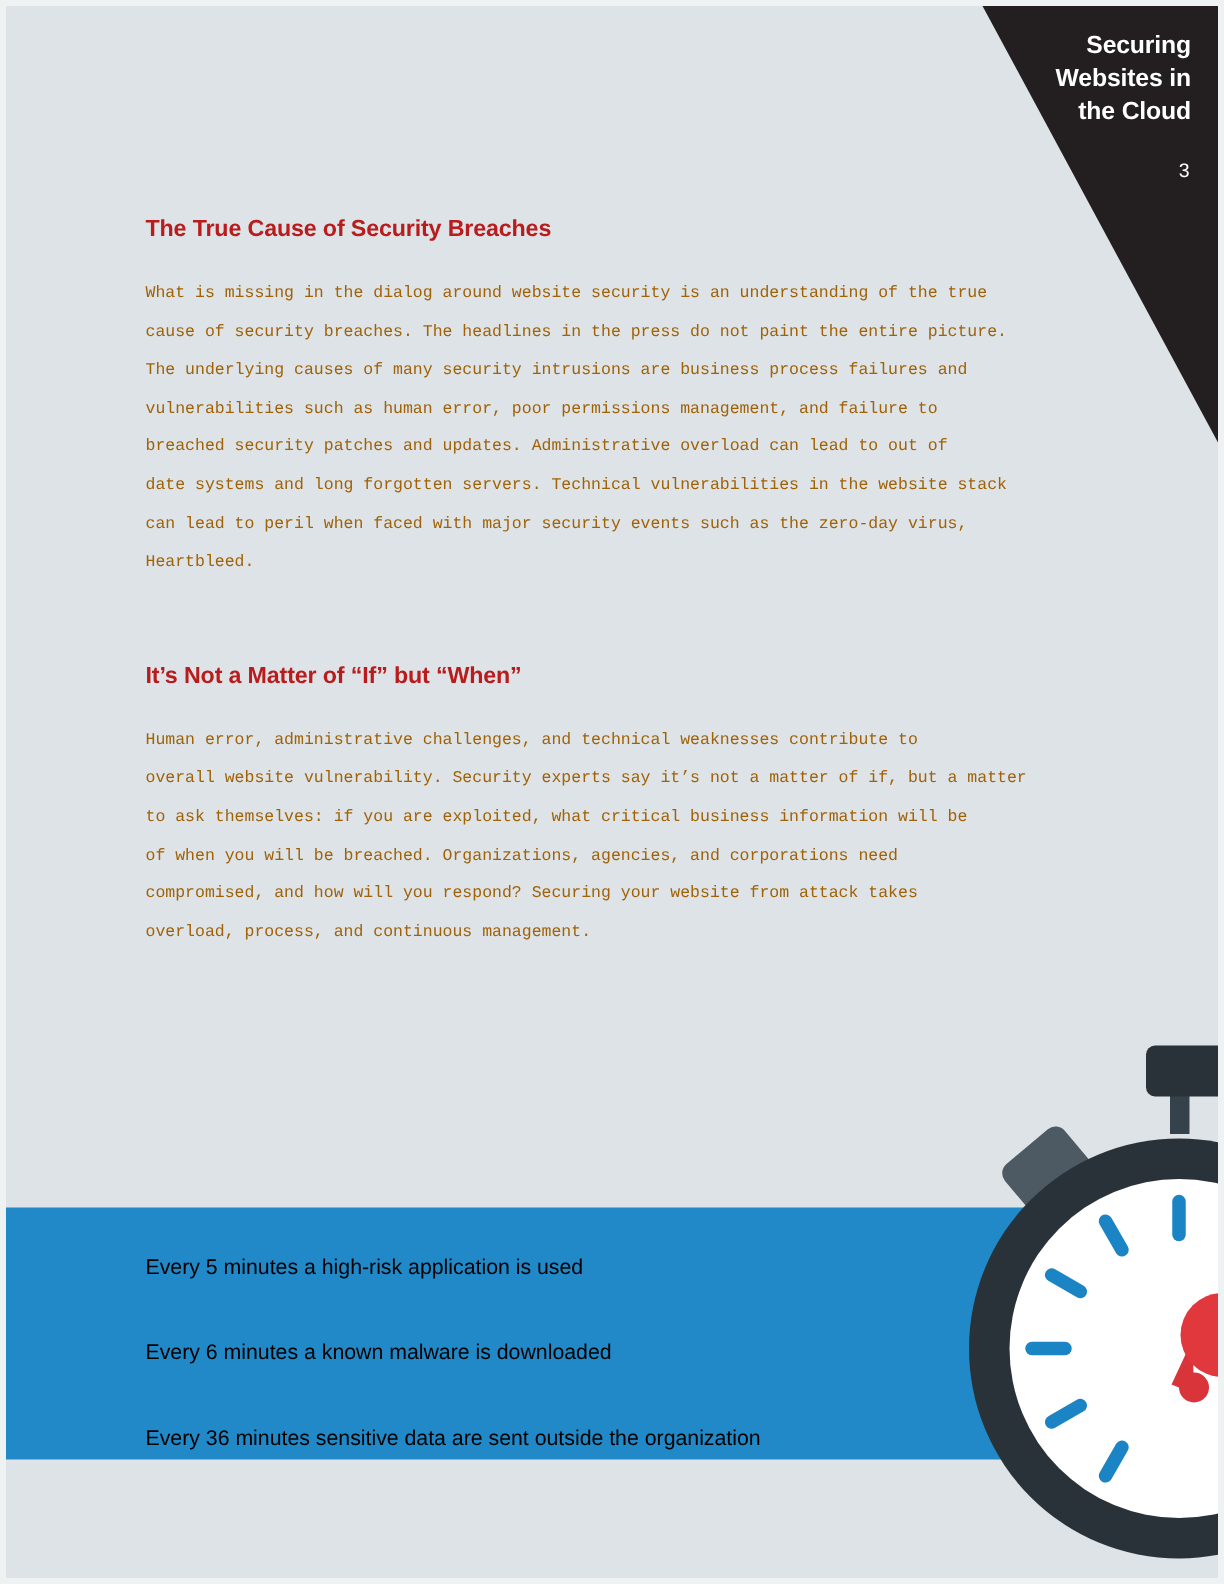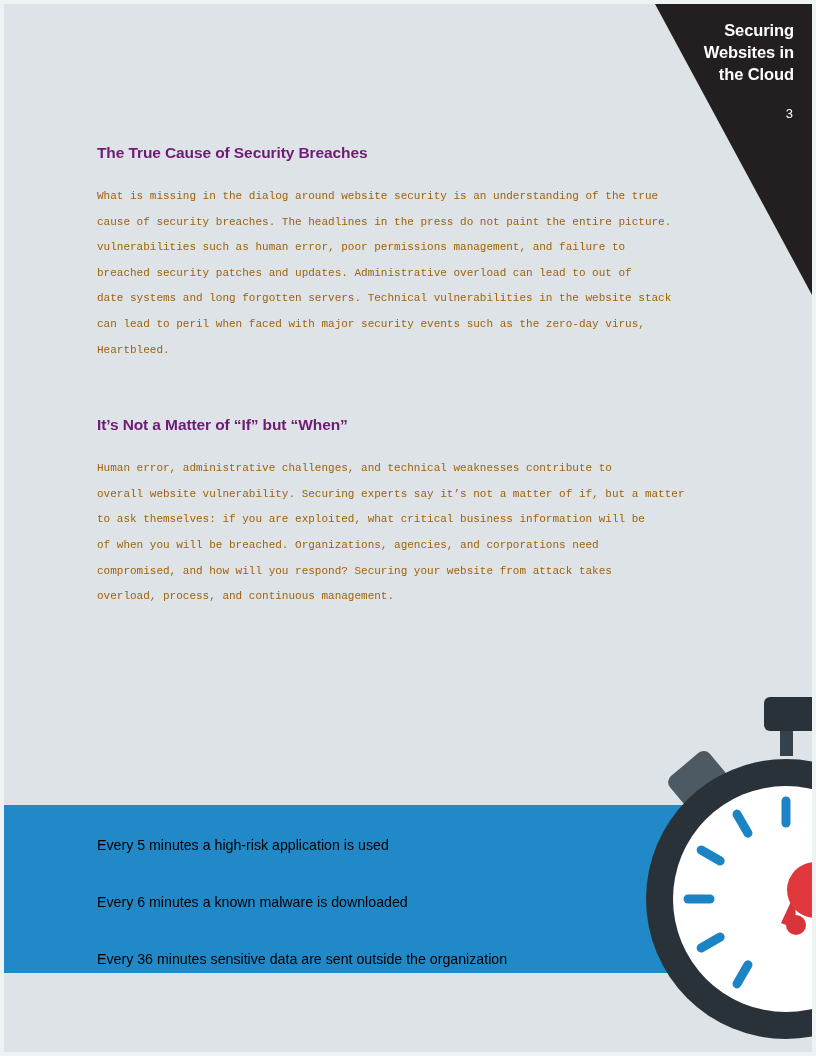--- a/index.html
+++ b/index.html
@@ -70,21 +70,21 @@
 
   
   #content {
     position: absolute;
     left: 93px;
     top: 140px;
     width: 620px;
   }
   .section { margin-bottom: 4px; }
   .section-heading {
-    color: #701a75;
+    color: #b91c1c;
     font-size: 15.5px;
     font-weight: bold;
     letter-spacing: -0.1px;
     margin: 0 0 22px 0;
   }
   .section-body {
     color: #a16207;
     font-size: 11px;
     line-height: 25.6px;
     margin: 0;
@@ -149,33 +149,34 @@
       <div id="page-number">3</div>
     </div>
 
     <div id="content">
 
       <div class="section" id="section-1">
         <h2 class="section-heading">The True Cause of Security Breaches</h2>
         <p class="section-body">
           <span class="ln">What is missing in the dialog around website security is an understanding of the true</span>
           <span class="ln">cause of security breaches. The headlines in the press do not paint the entire picture.</span>
+          <span class="ln">The underlying causes of many security intrusions are business process failures and</span>
           <span class="ln">vulnerabilities such as human error, poor permissions management, and failure to</span>
           <span class="ln">breached security patches and updates. Administrative overload can lead to out of</span>
           <span class="ln">date systems and long forgotten servers. Technical vulnerabilities in the website stack</span>
           <span class="ln">can lead to peril when faced with major security events such as the zero-day virus,</span>
           <span class="ln">Heartbleed.</span>
         </p>
       </div>
 
       <div class="section" id="section-2">
         <h2 class="section-heading">It’s Not a Matter of “If” but “When”</h2>
         <p class="section-body">
           <span class="ln">Human error, administrative challenges, and technical weaknesses contribute to</span>
-          <span class="ln">overall website vulnerability. Securing experts say it’s not a matter of if, but a matter</span>
+          <span class="ln">overall website vulnerability. Security experts say it’s not a matter of if, but a matter</span>
           <span class="ln">to ask themselves: if you are exploited, what critical business information will be</span>
           <span class="ln">of when you will be breached. Organizations, agencies, and corporations need</span>
           <span class="ln">compromised, and how will you respond? Securing your website from attack takes</span>
           <span class="ln">overload, process, and continuous management.</span>
         </p>
       </div>
 
     </div>
 
     <div id="stats-band">

